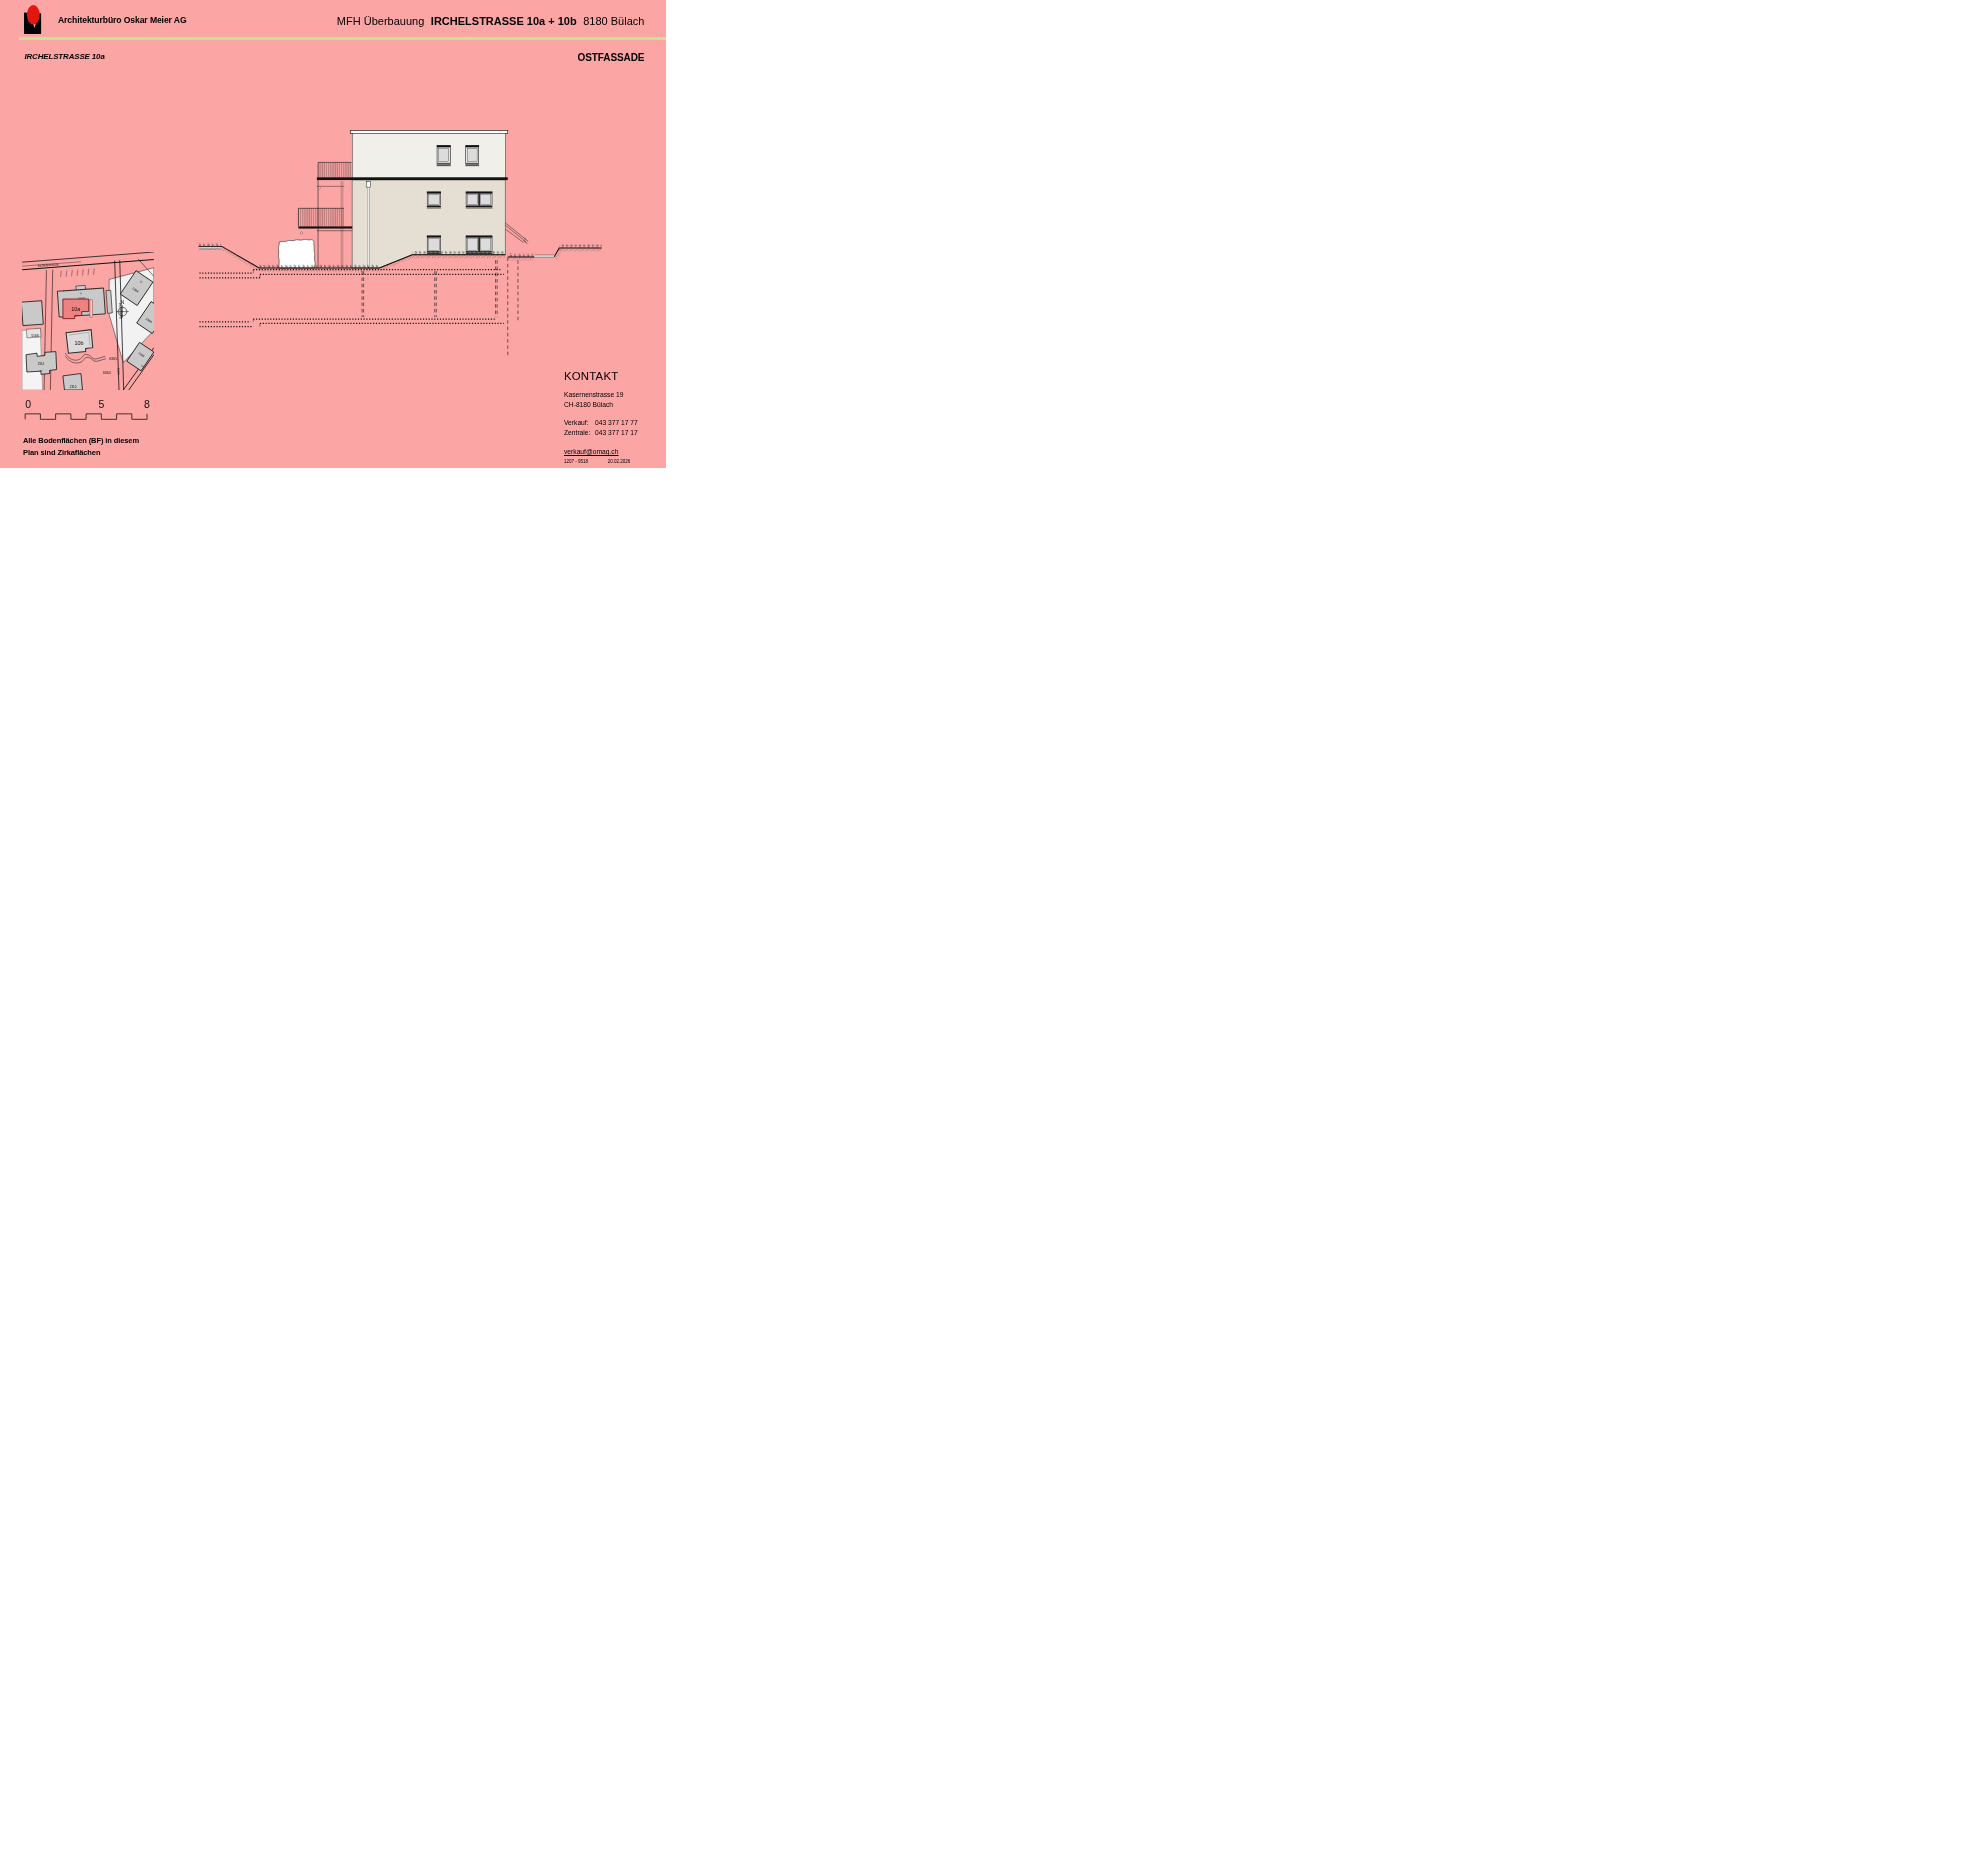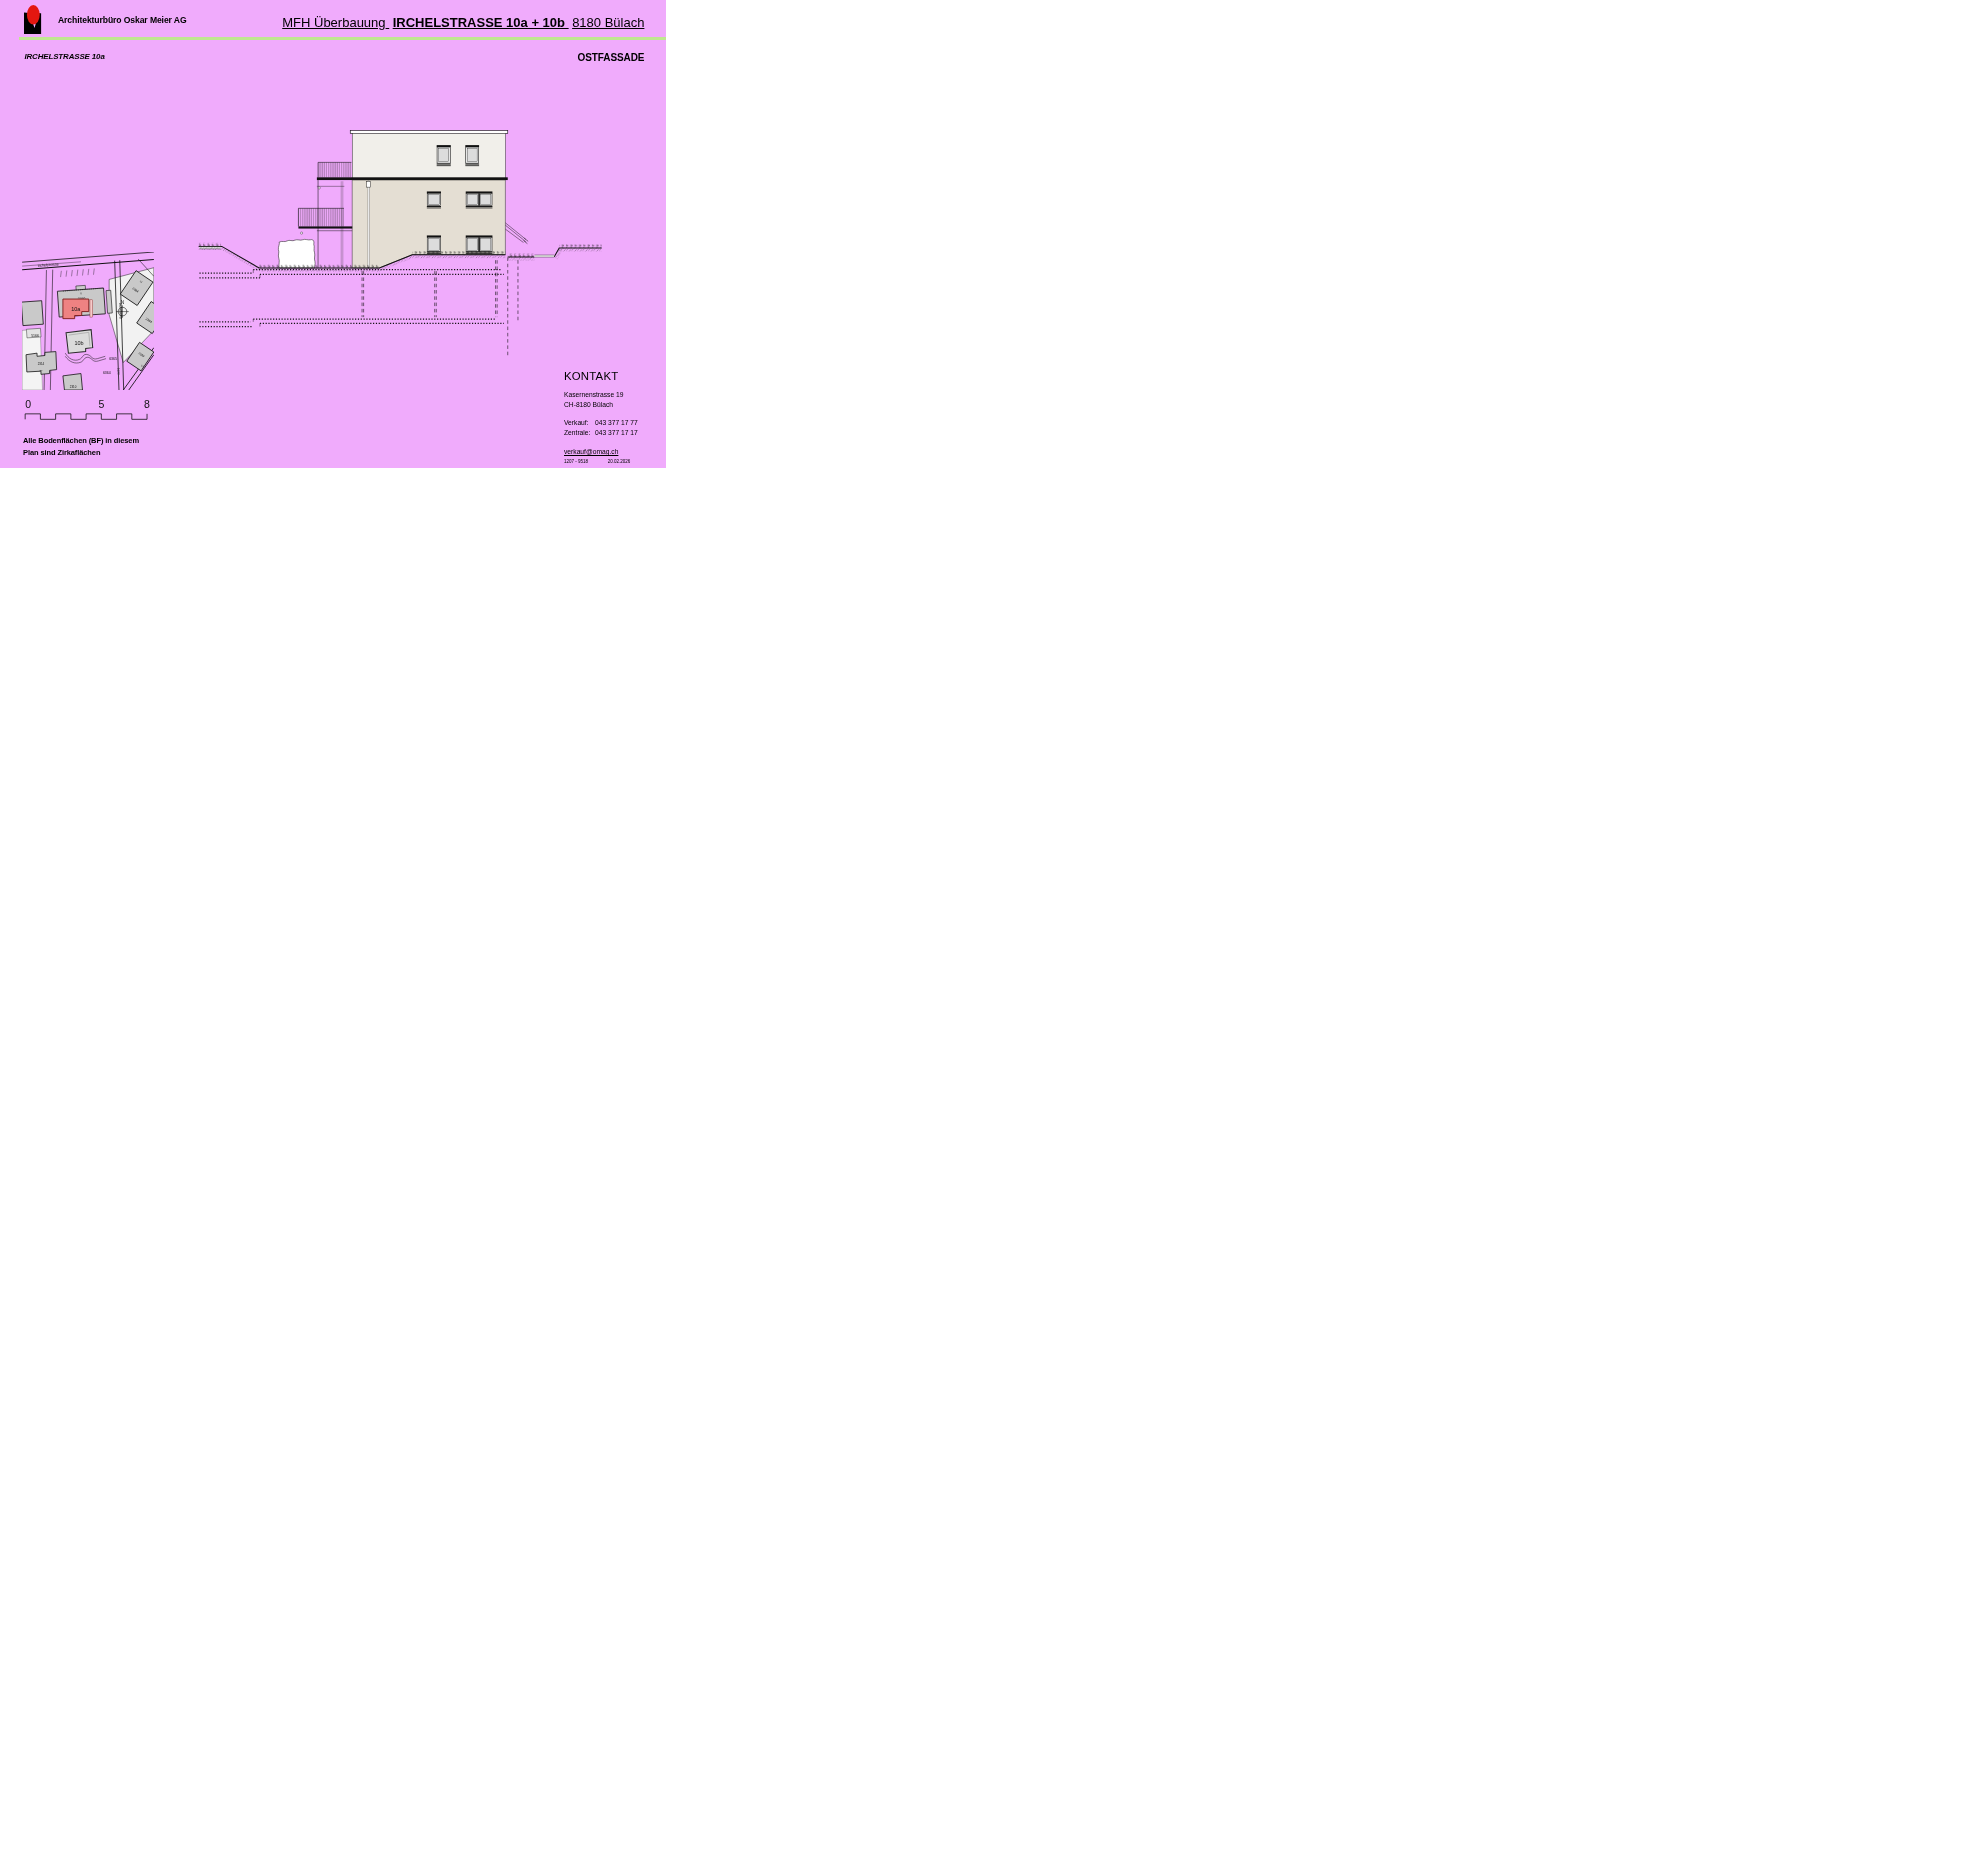--- a/index.html
+++ b/index.html
@@ -1,20 +1,20 @@
 <!DOCTYPE html>
 <html style="font-size:6.3px"><head>
 <meta charset="utf-8">
 <style>
   html,body{margin:0;padding:0;background:#fff;}
-  .page{position:relative;width:666px;height:468px;background:#f0abfc;overflow:hidden;
+  .page{position:relative;width:666px;height:468px;background:#fca5a5;overflow:hidden;
         font-family:"Liberation Sans",sans-serif;color:#000;}
   .abs{position:absolute;}
   .company{left:58px;top:15px;font-size:8.6px;font-weight:bold;letter-spacing:-0.1px;}
-  .titleblock{right:21.6px;top:15px;text-align:right;font-size:13px;white-space:nowrap;text-decoration:underline;}
+  .titleblock{right:21.6px;top:15px;text-align:right;font-size:11px;white-space:nowrap;}
   .titleblock .bold{font-weight:bold;}
   .titleblock span{margin-left:3.5px;}
   .greenbar{left:19px;right:0;top:37px;height:2.8px;background:#bfe78f;}
   .subL{left:24.4px;top:52px;font-size:7.9px;font-weight:bold;letter-spacing:-0.1px;font-style:italic;}
   .subR{right:21.6px;top:52px;font-size:10px;font-weight:bold;letter-spacing:-0.1px;}
   .note{left:23px;top:435px;font-size:7.5px;font-weight:bold;line-height:11.8px;letter-spacing:-0.1px;}
   .contact{left:564px;top:370px;width:106px;font-size:6.7px;}
   .contact .ktitle{font-size:11.4px;letter-spacing:0.2px;margin:0 0 7.9px 0;font-weight:400;}
   .contact .line{line-height:10.2px;}
   .contact .phones{margin-top:7.5px;}

